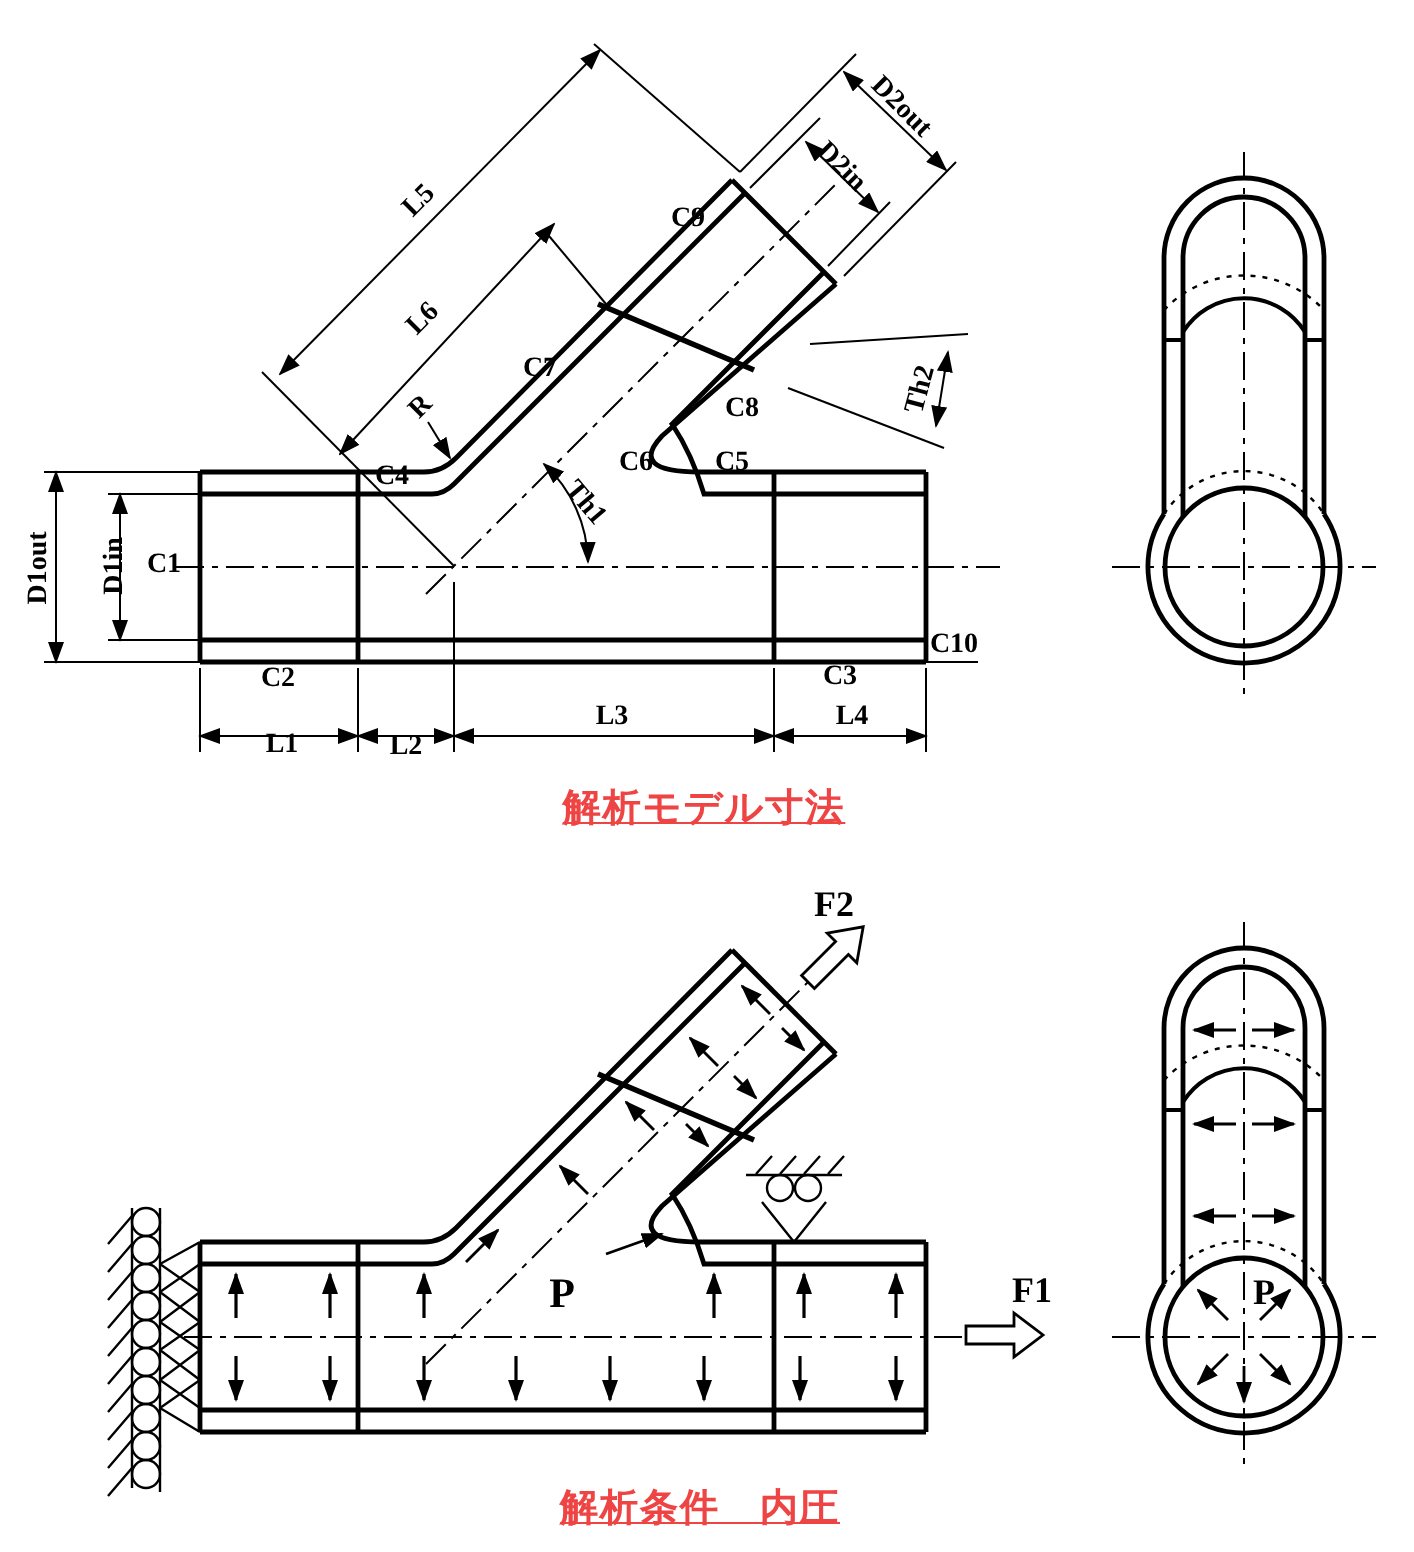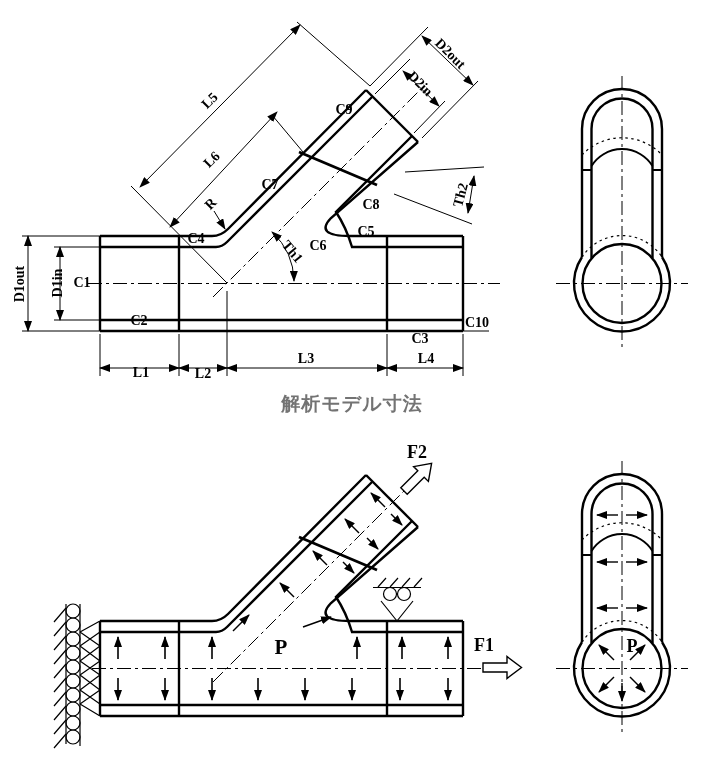--- a/index.html
+++ b/index.html
@@ -7,21 +7,21 @@
         font-family:"Liberation Serif", serif;}
   svg{position:absolute;left:0;top:0;}
   .lbl{position:absolute;transform:translate(-50%,-50%);font-weight:bold;font-size:14px;
        color:#000;white-space:nowrap;line-height:1;}
   .rot90{transform:translate(-50%,-50%) rotate(-90deg);}
   .rotm45{transform:translate(-50%,-50%) rotate(-45deg);}
   .rotp50{transform:translate(-50%,-50%) rotate(50deg);}
   .rotp45{transform:translate(-50%,-50%) rotate(45deg);}
   .rotm75{transform:translate(-50%,-50%) rotate(-75deg);}
   .caption{position:absolute;transform:translate(-50%,-50%);font-weight:bold;font-size:19px;
-       letter-spacing:1px;color:#737373;white-space:nowrap;}
+       letter-spacing:1px;color:#ef4444;white-space:nowrap;text-decoration:underline;}
   .big{font-size:18px;}
   .pp{font-size:21px;}
 </style>
 </head>
 <body>
 
 <div id="page">
 
 <svg width="707" height="776" viewBox="0 0 707 776">
   <defs>
@@ -189,41 +189,42 @@
     <g stroke="#000" stroke-width="1.4" fill="#fff">
       <path d="M483,663 L507,663 L507,656.5 L521.5,667.5 L507,678.5 L507,672 L483,672 Z"></path>
       <path d="M407.2,494.2 L424.2,477.2 L428.4,481.4 L431.6,463.4 L413.6,466.6 L417.8,470.8 L400.8,487.8 Z"></path>
     </g>
   </g>
 </svg>
 
 <div class="lbl rot90" style="left:20px;top:284px">D1out</div>
 <div class="lbl rot90" style="left:58px;top:283px">D1in</div>
 <div class="lbl" style="left:82px;top:283px">C1</div>
-<div class="lbl" style="left:139px;top:321px">C2</div>
+<div class="lbl" style="left:139px;top:340px">C2</div>
 <div class="lbl" style="left:420px;top:339px">C3</div>
 <div class="lbl" style="left:477px;top:323px">C10</div>
 <div class="lbl" style="left:141px;top:373px">L1</div>
 <div class="lbl" style="left:203px;top:374px">L2</div>
 <div class="lbl" style="left:306px;top:359px">L3</div>
 <div class="lbl" style="left:426px;top:359px">L4</div>
 <div class="lbl rotm45" style="left:210px;top:101px">L5</div>
 <div class="lbl rotm45" style="left:212px;top:160px">L6</div>
 <div class="lbl rotm45" style="left:211px;top:204px">R</div>
 <div class="lbl" style="left:196px;top:239px">C4</div>
 <div class="lbl" style="left:270px;top:185px">C7</div>
 <div class="lbl" style="left:344px;top:110px">C9</div>
 <div class="lbl" style="left:371px;top:205px">C8</div>
-<div class="lbl" style="left:318px;top:246px">C6</div>
+<div class="lbl" style="left:318px;top:232px">C6</div>
 <div class="lbl" style="left:366px;top:232px">C5</div>
 <div class="lbl rotp50" style="left:292px;top:252px">Th1</div>
 <div class="lbl rotm75" style="left:461px;top:195px">Th2</div>
 <div class="lbl rotp45" style="left:450px;top:54px">D2out</div>
 <div class="lbl rotp45" style="left:420px;top:84px">D2in</div>
 
 <div class="caption" style="left:352px;top:404px">解析モデル寸法</div>
+<div class="caption" style="left:350px;top:754px">解析条件　内圧</div>
 
 <div class="lbl big" style="left:417px;top:452px">F2</div>
-<div class="lbl big" style="left:484px;top:645px">F1</div>
+<div class="lbl big" style="left:516px;top:645px">F1</div>
 <div class="lbl pp" style="left:281px;top:647px">P</div>
 <div class="lbl big" style="left:632px;top:646px">P</div>
 
 </div>
 
 </body></html>

